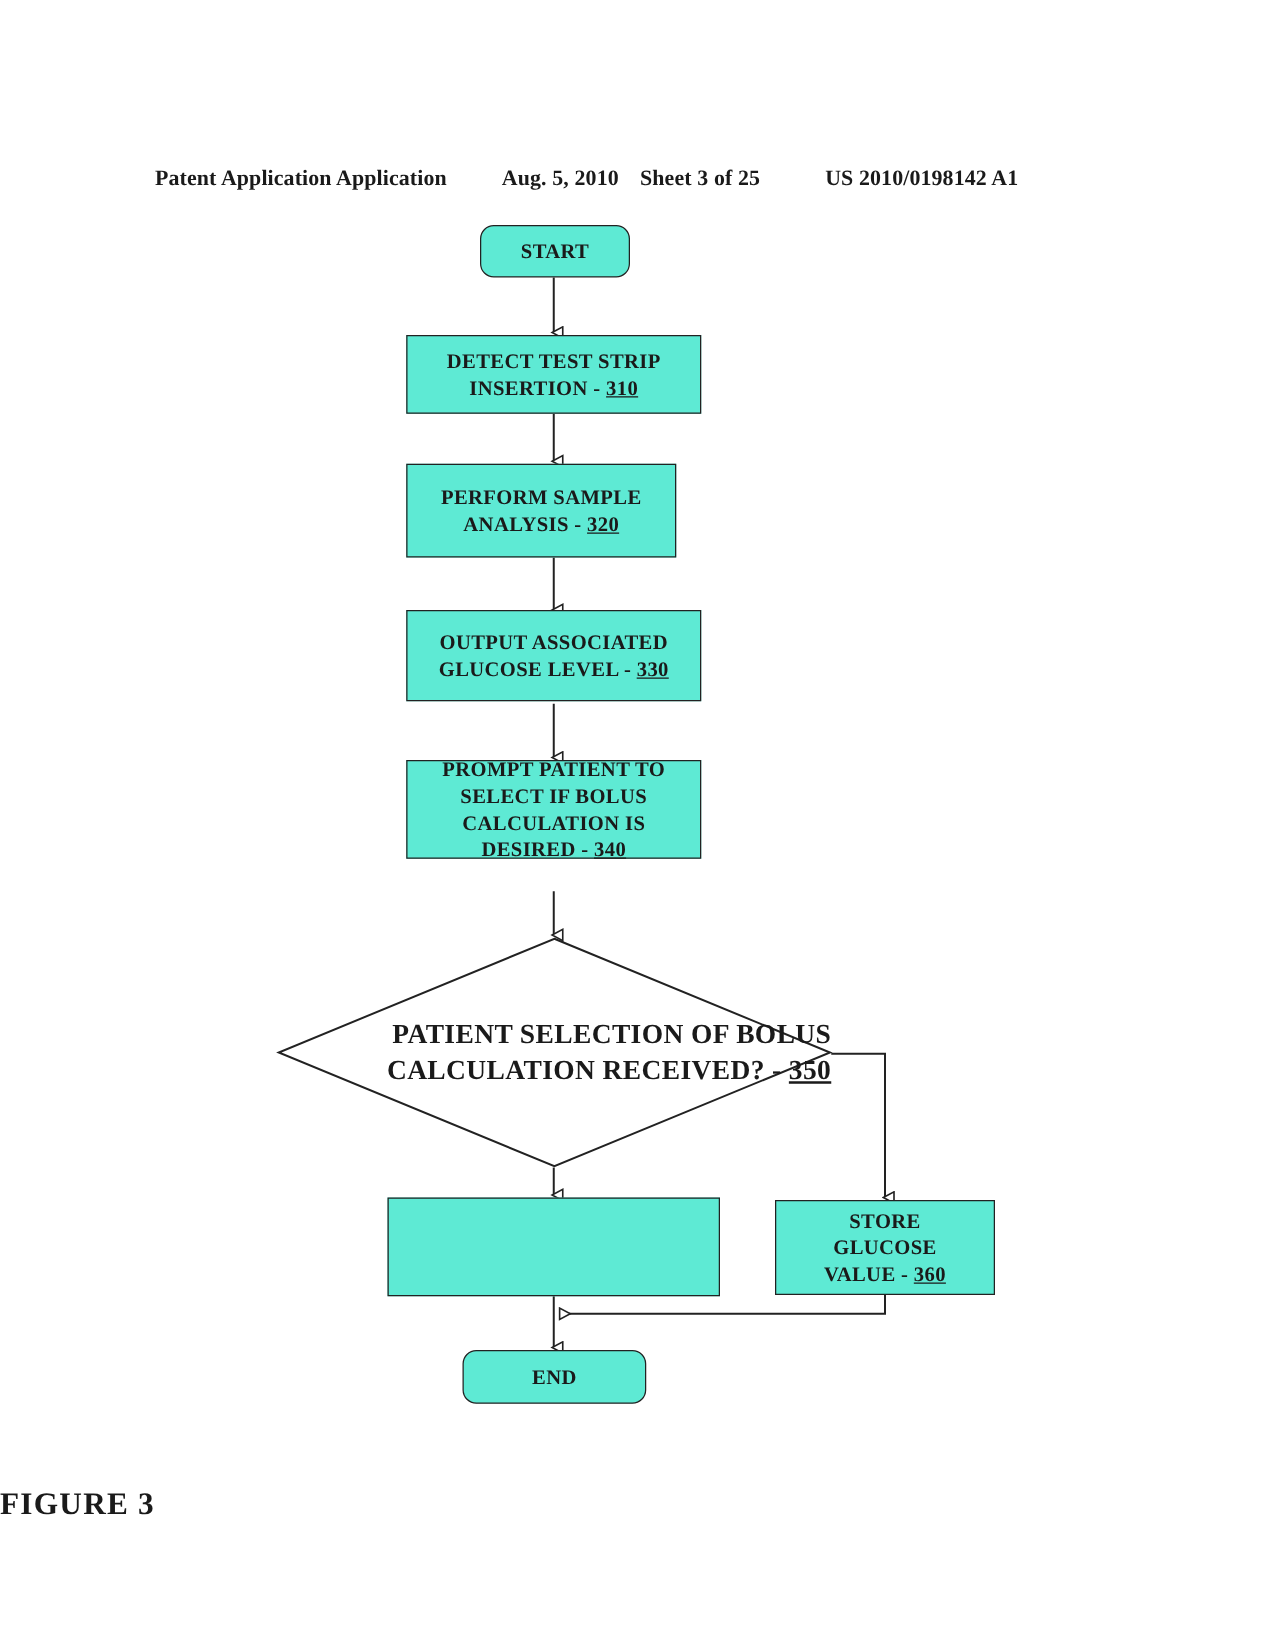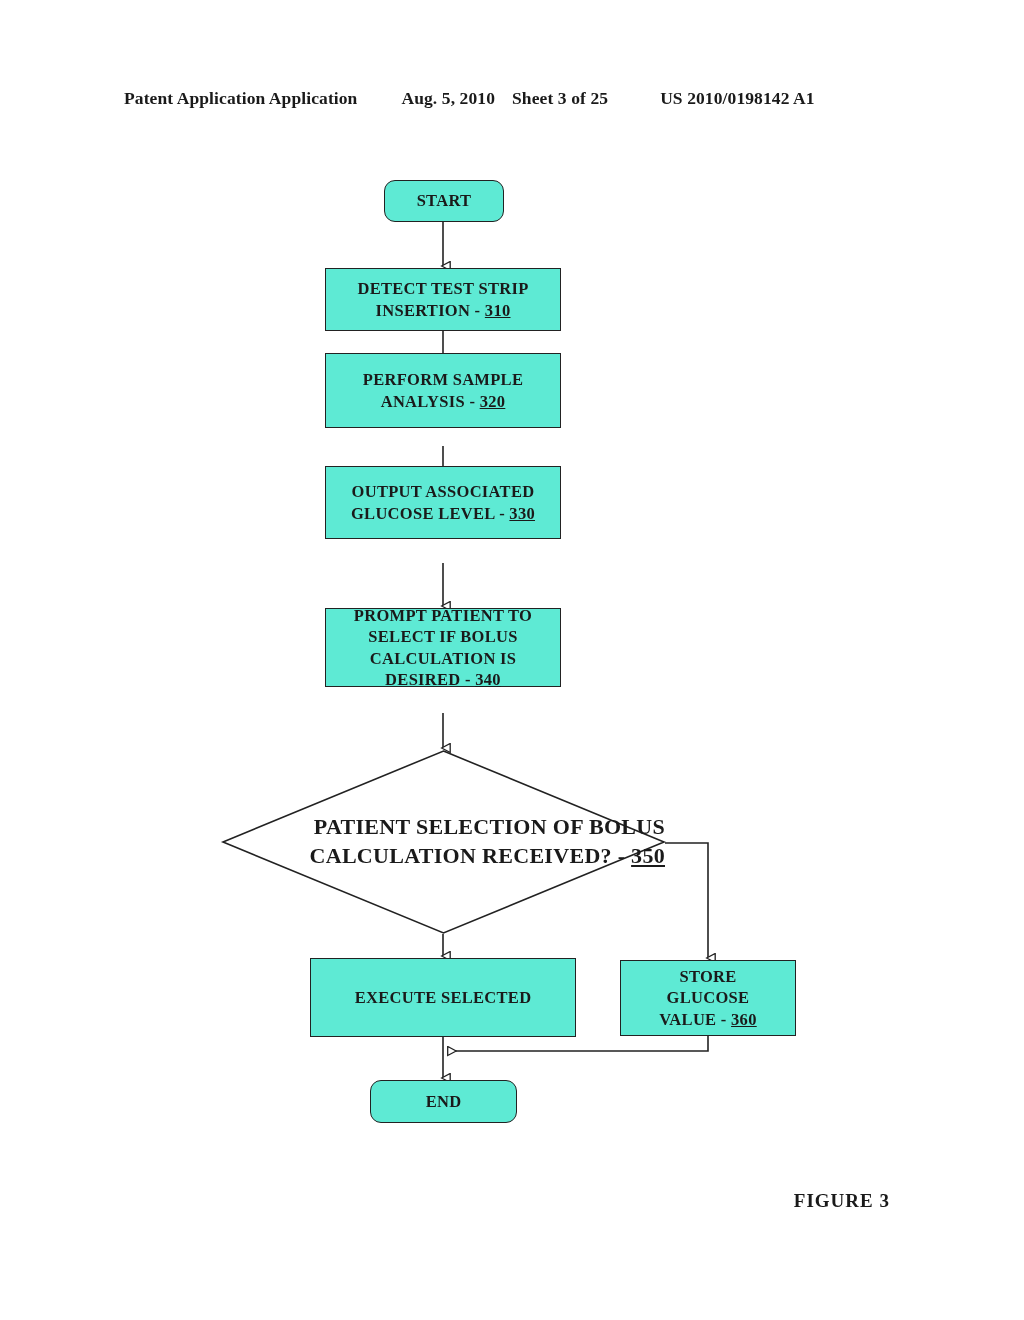--- a/index.html
+++ b/index.html
@@ -23,21 +23,21 @@
     left: 124px;
     width: 776px;
     display: flex;
     align-items: baseline;
     font-weight: bold;
     font-size: 17.5px;
     letter-spacing: 0.1px;
     white-space: nowrap;
   }
   .hdr-pub   { }
-  .hdr-date  { margin-left: 44px; }
+  .hdr-date  { margin-left: 44px; margin-top: 44px; }
   .hdr-sheet { margin-left: 17px; }
   .hdr-num   { margin-left: 52px; }
 
   
   #flow-canvas {
     position: absolute;
     top: 0;
     left: 0;
     width: 1024px;
     height: 1320px;
@@ -89,31 +89,31 @@
     letter-spacing: 0.3px;
     pointer-events: none;
   }
 
   
   .figure-caption {
     position: absolute;
     top: 1190px;
     left: 0;
     width: 890px;
-    text-align: right;
-    font-weight: bold;
-    font-size: 19px;
+    text-align: left;
+    font-weight: bold;
+    font-size: 25px;
     letter-spacing: 1px;
   }
 
   
   #node-start  { left: 384px; top: 180px;  width: 120px; height: 42px; }
   #node-310    { left: 325px; top: 268px;  width: 236px; height: 63px; }
-  #node-320    { left: 325px; top: 353px;  width: 236px; height: 75px; }
-  #node-330    { left: 325px; top: 466px;  width: 236px; height: 73px; }
+  #node-320    { left: 325px; top: 371px;  width: 216px; height: 75px; }
+  #node-330    { left: 325px; top: 488px;  width: 236px; height: 73px; }
   #node-340    { left: 325px; top: 608px;  width: 236px; height: 79px; }
   #node-370    { left: 310px; top: 958px;  width: 266px; height: 79px; }
   #node-360    { left: 620px; top: 960px;  width: 176px; height: 76px; }
   #node-end    { left: 370px; top: 1080px; width: 147px; height: 43px; }
   #node-350    { left: 222px; top: 750px;  width: 443px; height: 184px; }
 </style>
 </head>
 <body>
 
 <div class="page-header">
@@ -200,21 +200,20 @@
       <span class="line">PATIENT SELECTION</span>
       <span class="line">OF BOLUS</span>
       <span class="line">CALCULATION</span>
       <span class="line"><span>RECEIVED? - </span><span class="ref">350</span></span>
     </span>
   </div>
 </div>
 
 <div class="node" id="node-370">
   <span class="txt">
-    <span class="line">EXECUTE SELECTED</span>
   </span>
 </div>
 
 <div class="node" id="node-360">
   <span class="txt">
     <span class="line">STORE</span>
     <span class="line">GLUCOSE</span>
     <span class="line"><span>VALUE - </span><span class="ref">360</span></span>
   </span>
 </div>

